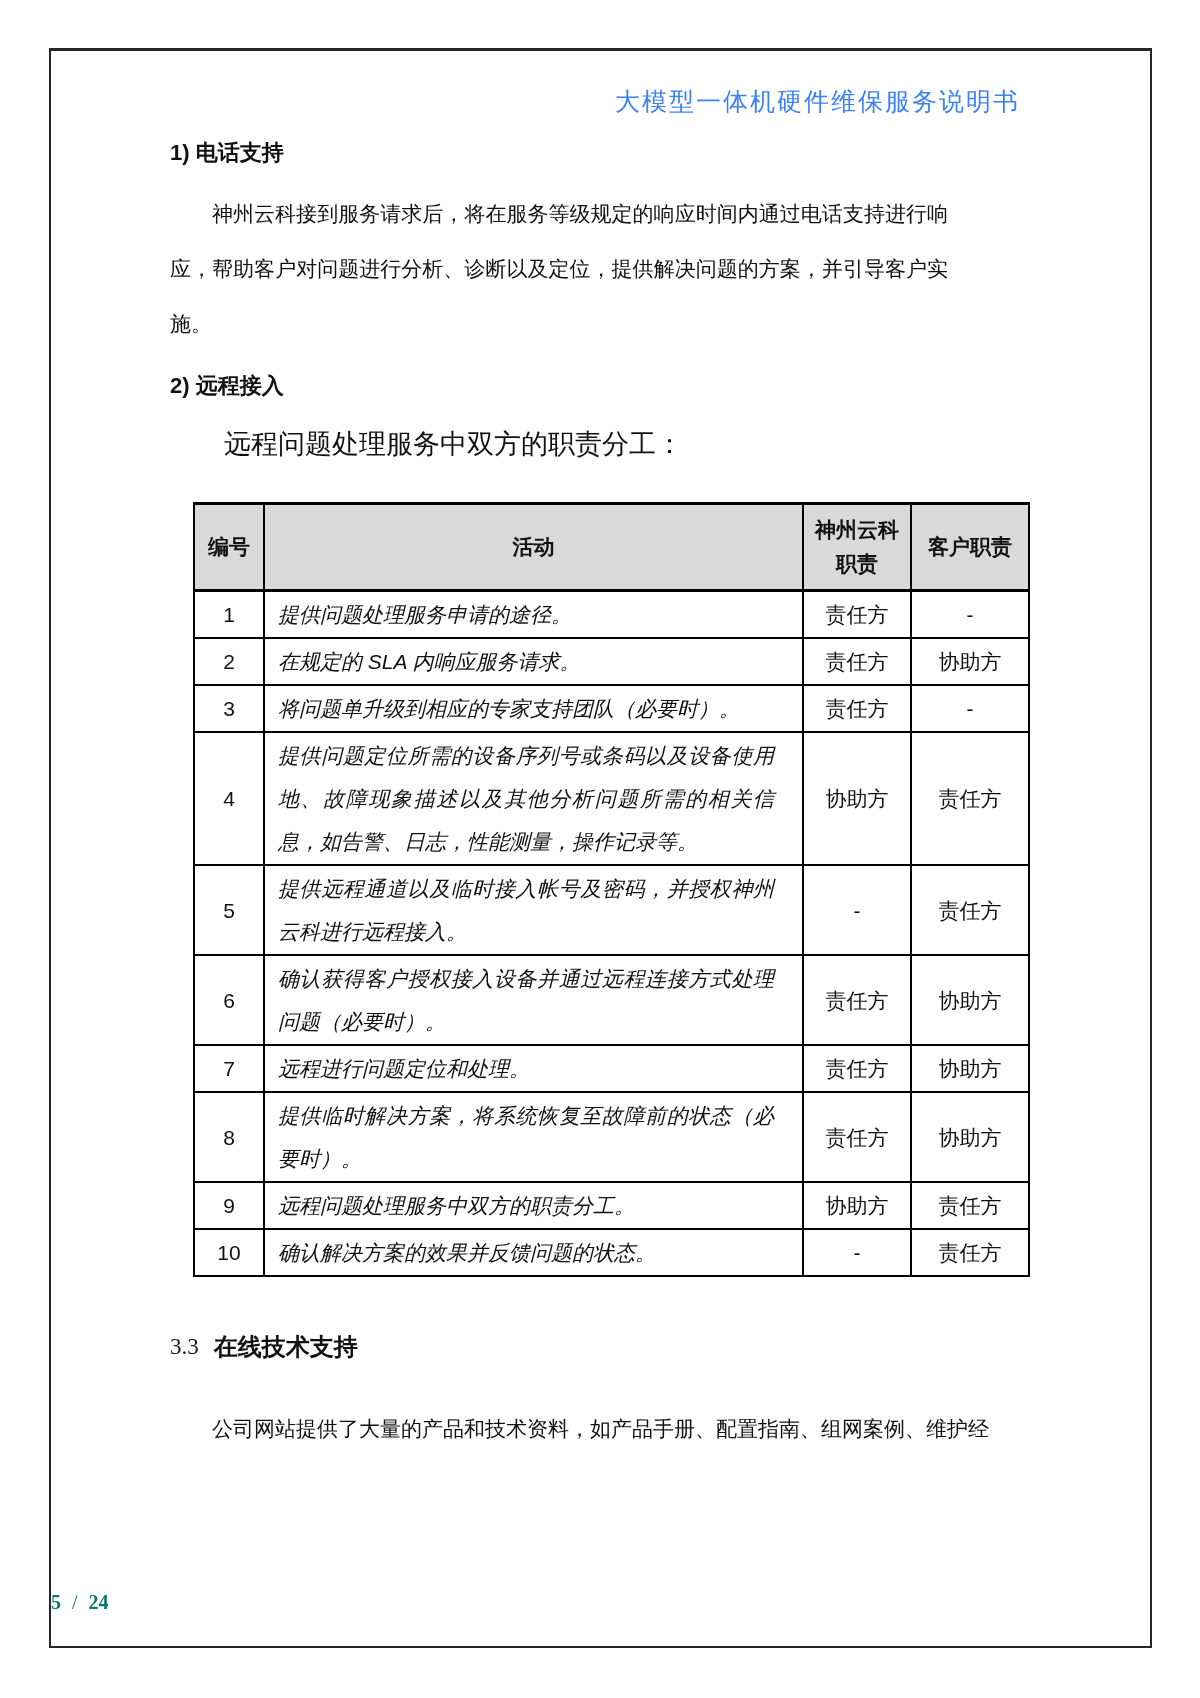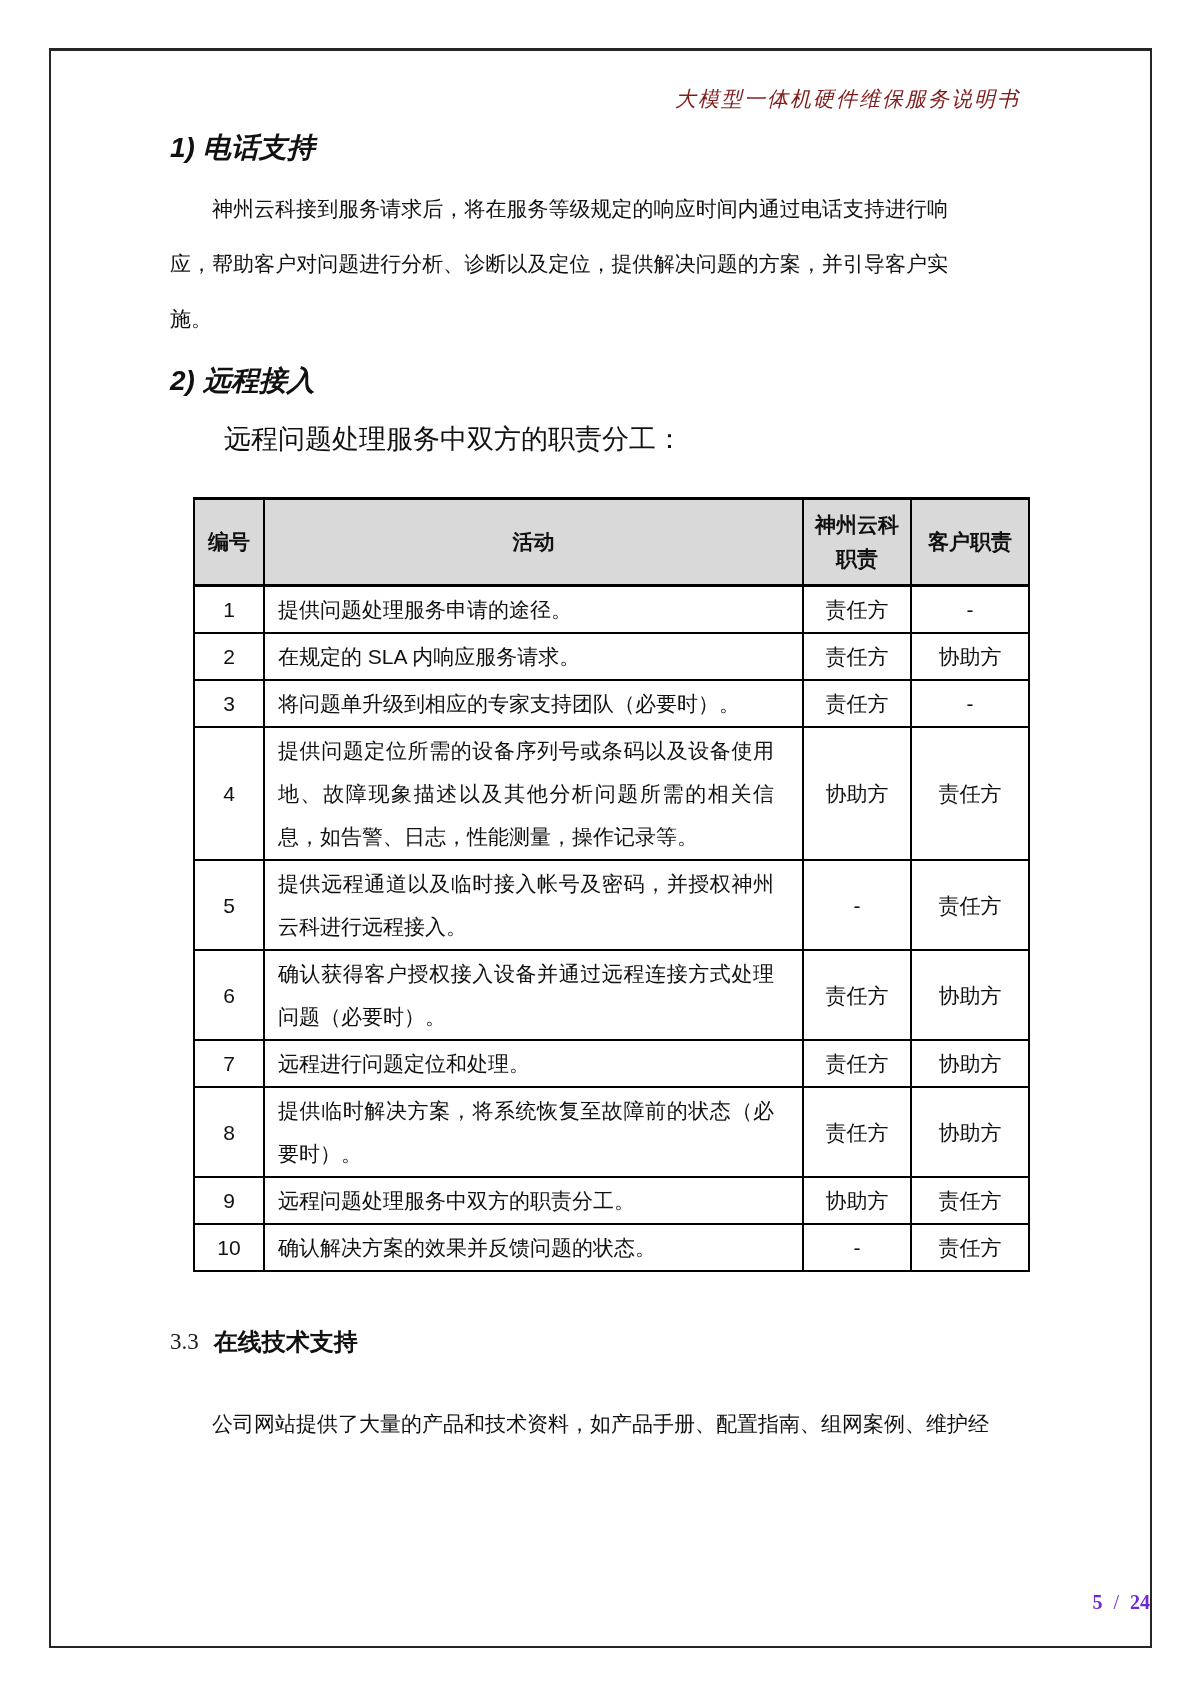--- a/index.html
+++ b/index.html
@@ -14,41 +14,39 @@
     left: 49px; top: 48px;
     width: 1103px; height: 1600px;
     border: 2px solid #262626;
     border-top-width: 3px;
     background: #ffffff;
   }
   .running-head {
     margin: 34px 130px 0 0;
     text-align: right;
     font-family: "Liberation Serif", serif;
-    font-size: 21px;
-    color: #7f1d1d;
+    font-size: 25px;
+    color: #3b82f6;
     letter-spacing: 2px;
-    font-style: italic;
   }
   .content {
     padding-left: 119px;
     padding-right: 70px;
   }
   .intro-line {
     margin-top: 28px;
     font-size: 21px;
     line-height: 55px;
     width: 778px;
   }
   .list-heading {
     margin-top: 12px;
-    font-size: 28px;
+    font-size: 22px;
     font-weight: 700;
     line-height: 46px;
-    font-style: italic;
   }
   .para {
     width: 778px;
     font-size: 21px;
     line-height: 55px;
     text-indent: 2em;
     text-align: justify;
     margin-top: 10px;
   }
   .table-lead {
@@ -82,20 +80,21 @@
     font-size: 21px;
     line-height: 43px;
     vertical-align: middle;
     padding: 1px 2px;
   }
   .resp-table td.c-id, .resp-table td.c-resp { text-align: center; }
   .resp-table td.c-act {
     text-align: justify;
     padding-left: 13px;
     padding-right: 28px;
+    font-style: italic;
   }
   .sec-heading {
     margin-top: 54px;
     display: flex;
     align-items: center;
   }
   .sec-num {
     font-family: "Liberation Serif", serif;
     font-size: 23px;
     color: #1a1a1a;
@@ -108,24 +107,24 @@
   .closing-para {
     width: 820px;
     font-size: 21px;
     line-height: 55px;
     text-indent: 2em;
     margin-top: 38px;
   }
   .footer {
     position: absolute;
     left: 0; right: 0; bottom: 32px;
-    text-align: right;
+    text-align: left;
     font-family: "Liberation Serif", serif;
     font-size: 20px;
-    color: #6d28d9;
+    color: #0f766e;
   }
   .footer .num { font-weight: 700; }
   .footer .sep { font-weight: 400; padding: 0 6px; }
 </style>
 </head>
 <body>
 
 <div class="page-frame">
 
   <div class="running-head">大模型一体机硬件维保服务说明书</div>

